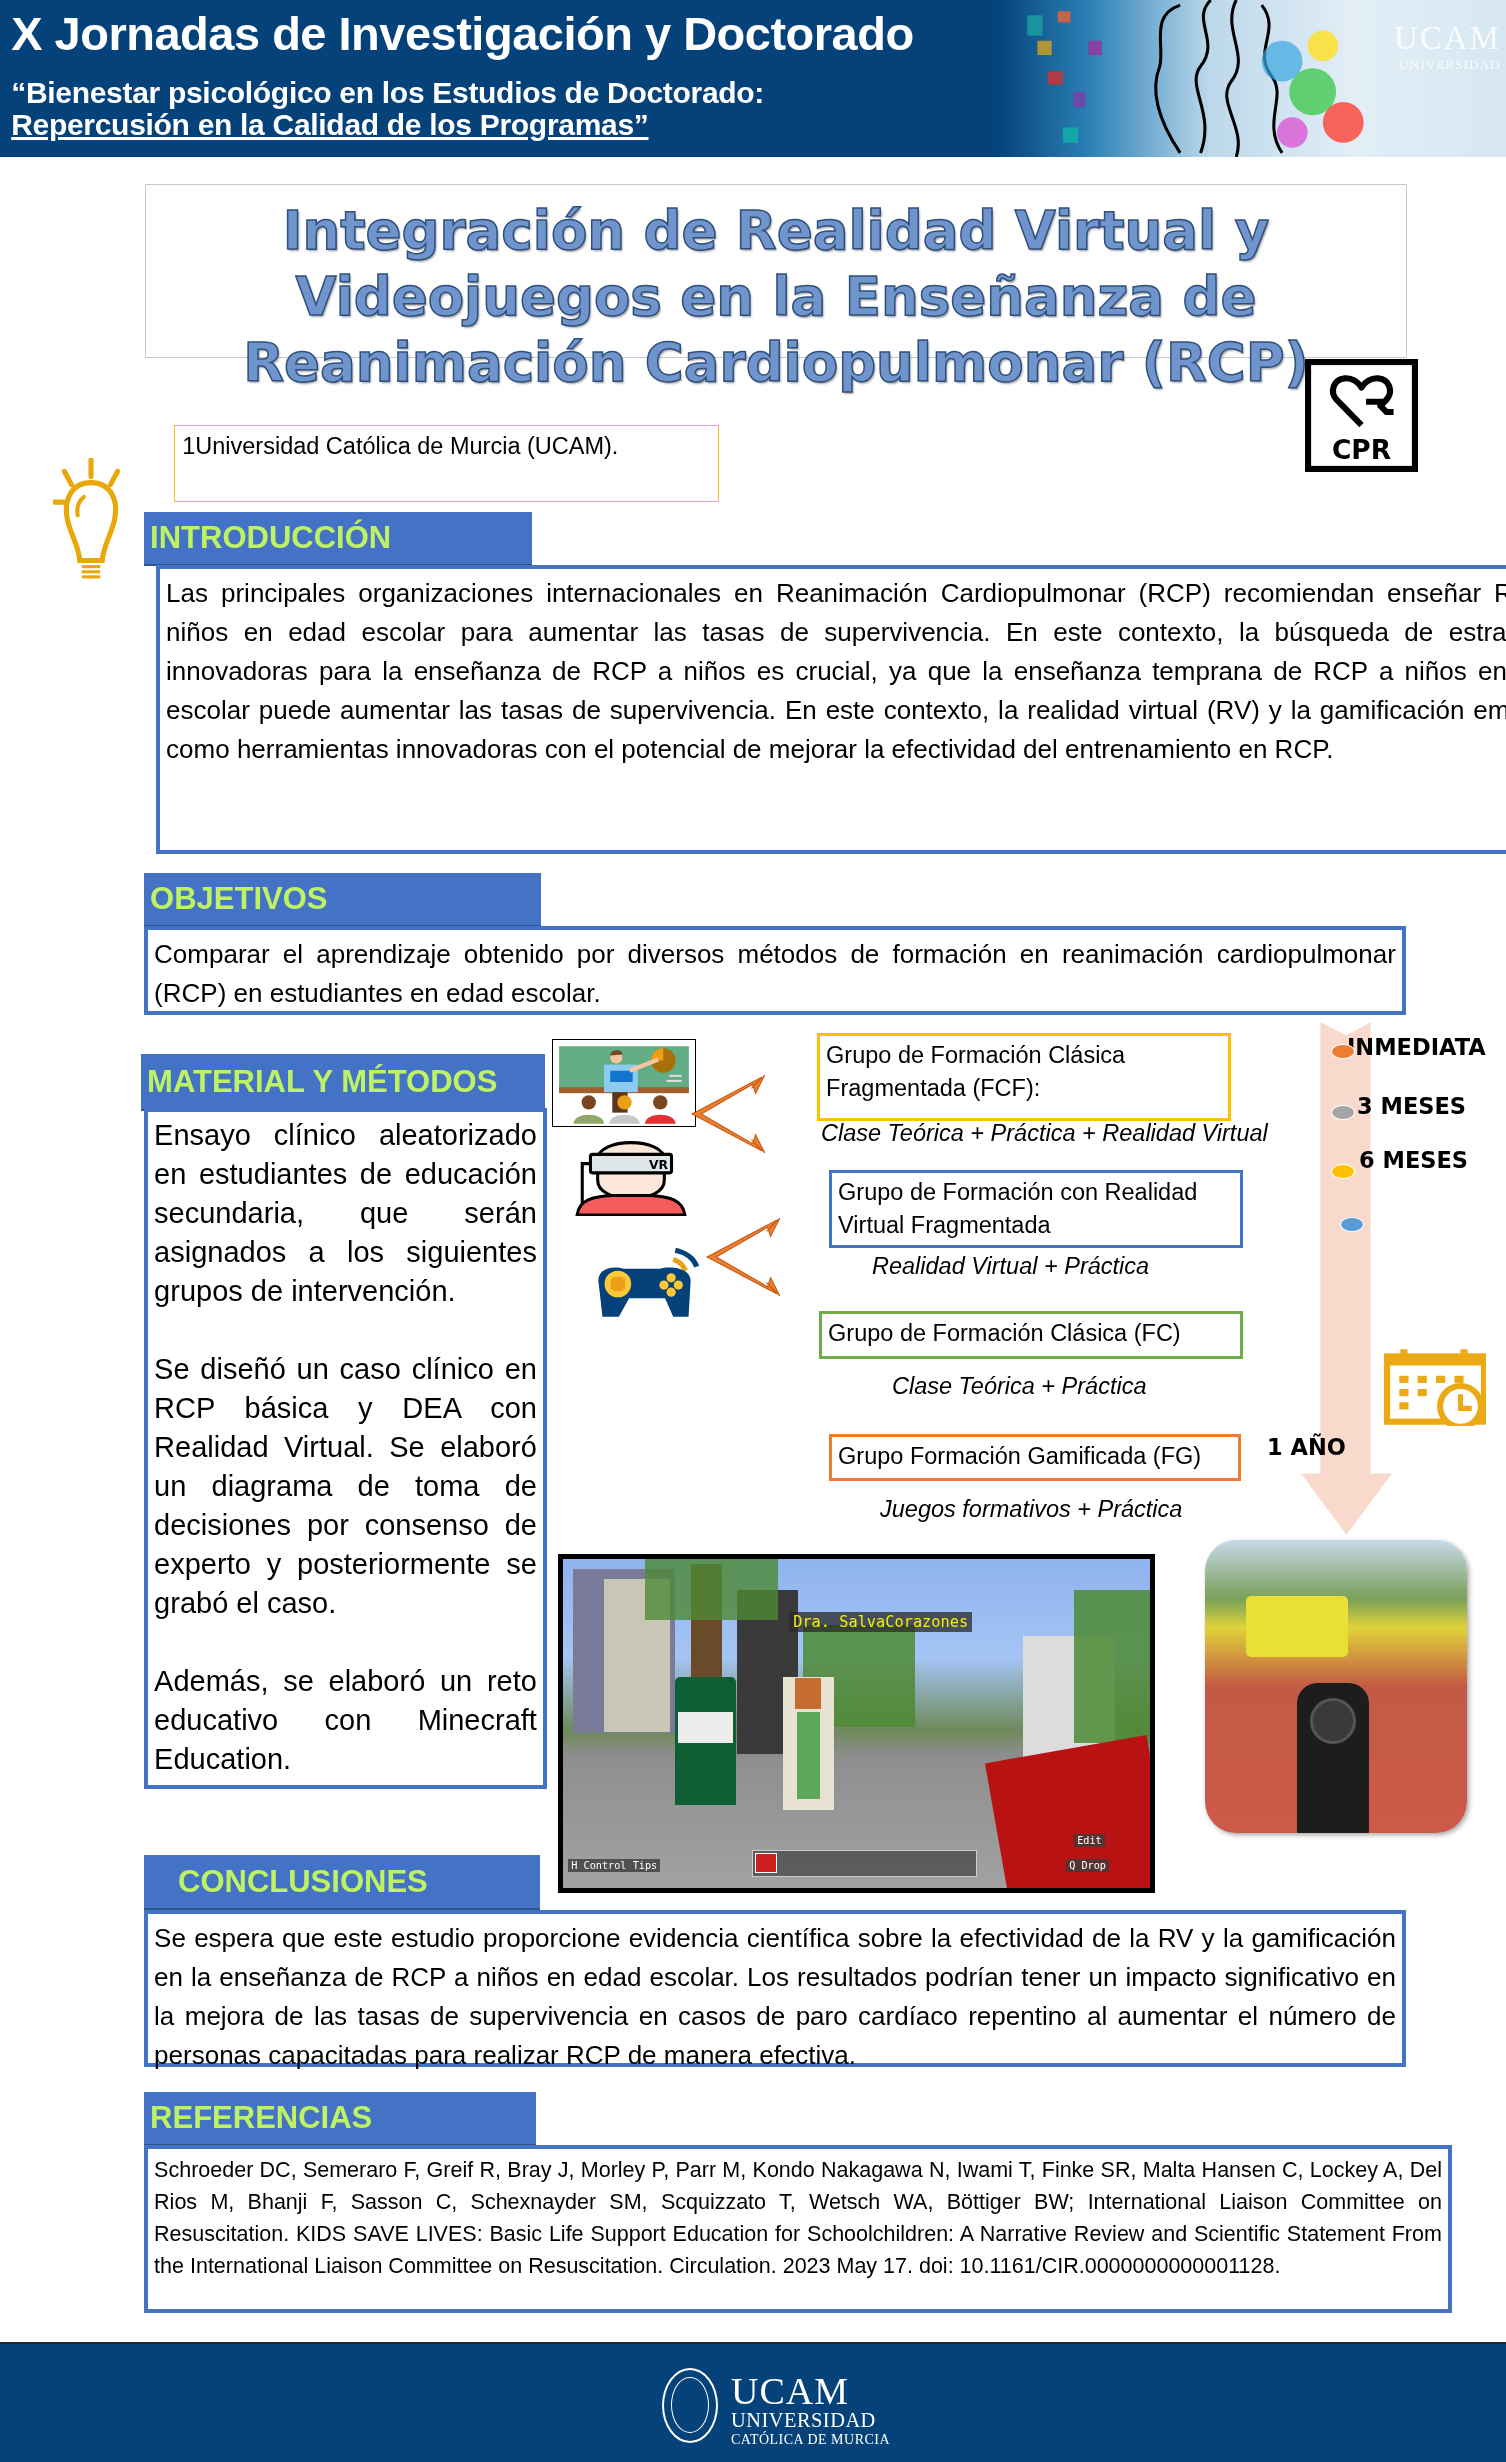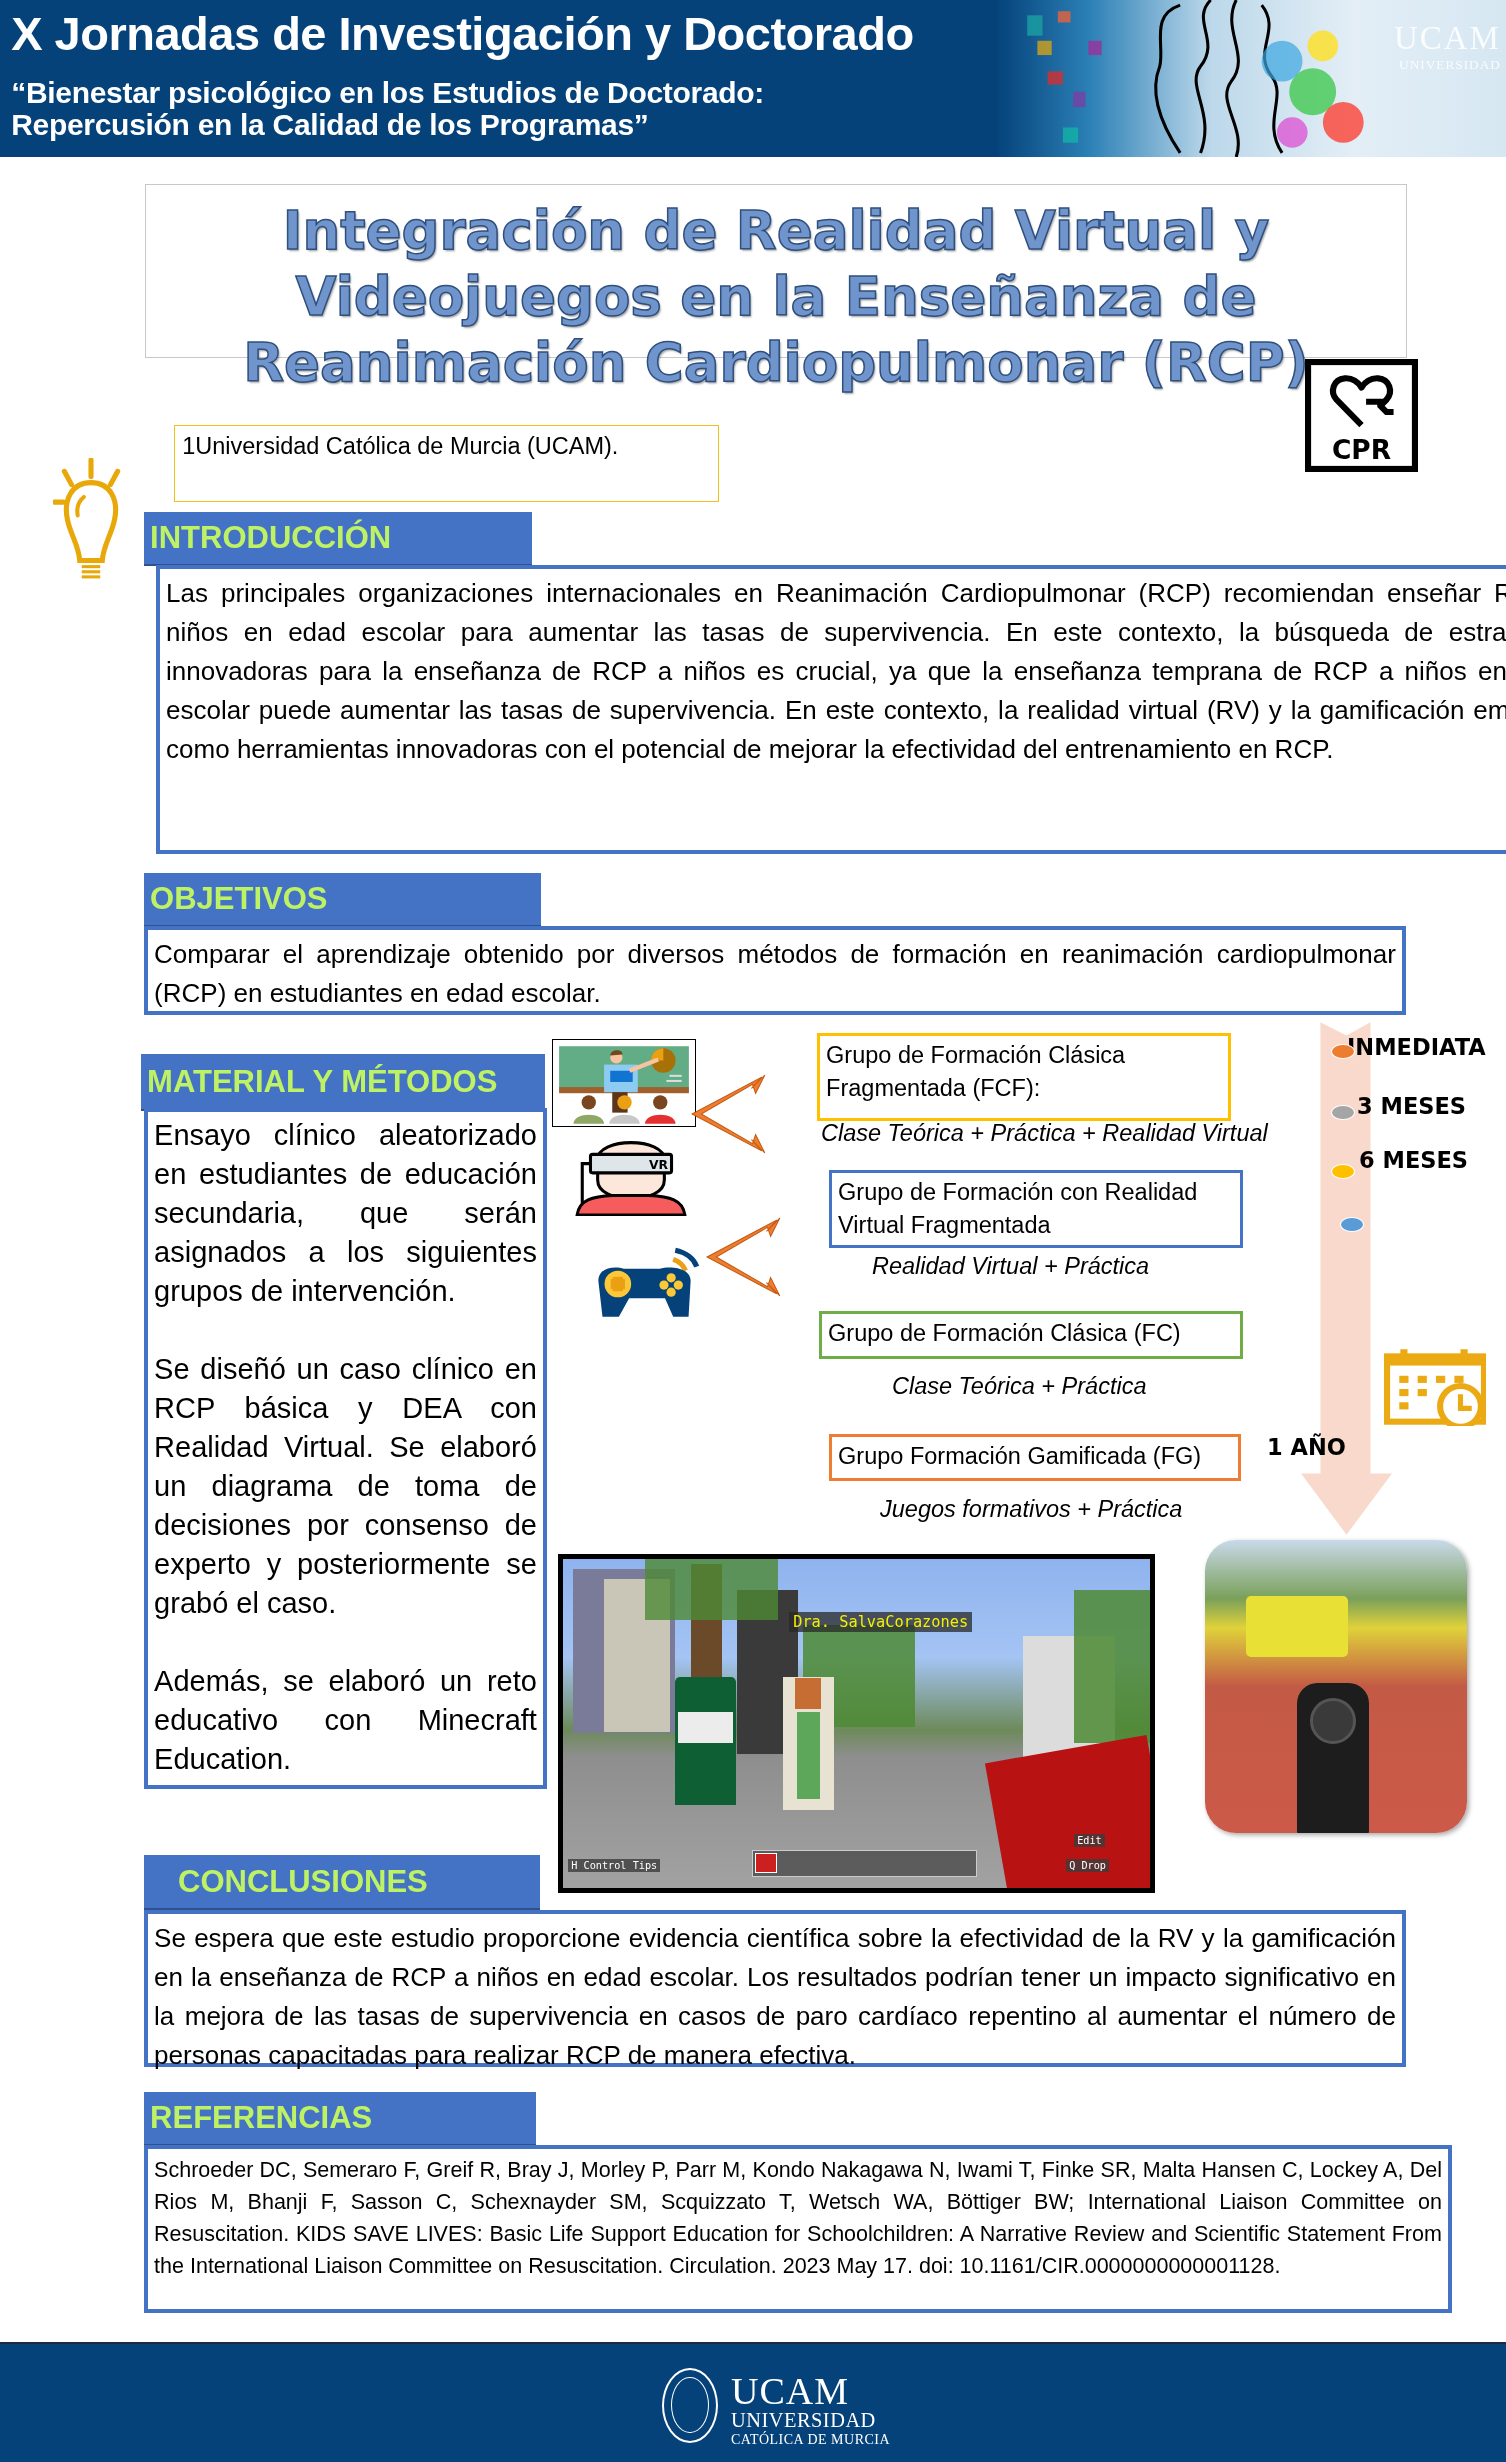--- a/index.html
+++ b/index.html
@@ -6,21 +6,21 @@
   html, body { width: 1506px; height: 2462px; background: #ffffff; overflow: hidden; }
   body { position: relative; font-family: "Liberation Sans", "DejaVu Sans", sans-serif; color: #000; }
 
   
   .header { position: absolute; left: 0; top: 0; width: 1506px; height: 157px; background: #05427a; overflow: hidden; }
   .header-art { position: absolute; left: 996px; top: 0; width: 510px; height: 157px;
     background: linear-gradient(90deg, #05427a 0%, #2a7fb5 18%, #bcd8ea 42%, #e3eef6 70%, #d6e7f2 100%); }
   .header-title { position: absolute; left: 11.2px; top: 6.1px; font-size: 47px; font-weight: bold; color: #fff; letter-spacing: -0.5px; font-family: "Liberation Sans", sans-serif; }
   .header-sub { position: absolute; left: 11.2px; font-size: 30px; font-weight: bold; color: #ffffff; font-family: "Liberation Sans", sans-serif; letter-spacing: -0.3px; }
   .header-sub.l1 { top: 76px; }
-  .header-sub.l2 { top: 108px; }
+  .header-sub.l2 { top: 108px; text-decoration: underline; }
   .header-ucam { position: absolute; right: 5.1px; top: 20.4px; color: rgba(255,255,255,0.85); text-align: right; font-family: "Liberation Serif", serif; }
   .header-ucam .big { font-size: 33px; letter-spacing: 2px; }
   .header-ucam .small { font-size: 13.3px; letter-spacing: 1px; }
 
   
   .title-box { position: absolute; left: 145px; top: 184px; width: 1262px; height: 174px; border: 1.5px solid #c8c8c8; background: #fff; }
   .title-text { position: absolute; left: 0; top: 13.3px; width: 100%; text-align: center; font-size: 53px; font-weight: bold; line-height: 66px;
     color: #6f95cc; -webkit-text-stroke: 1.5px #2f4f7d; text-shadow: 1.5px 1.5px 2px rgba(0,0,0,0.35); font-family: "DejaVu Sans", sans-serif; }
 
   .cpr-icon { position: absolute; left: 1305px; top: 359px; width: 113px; height: 113px; }

